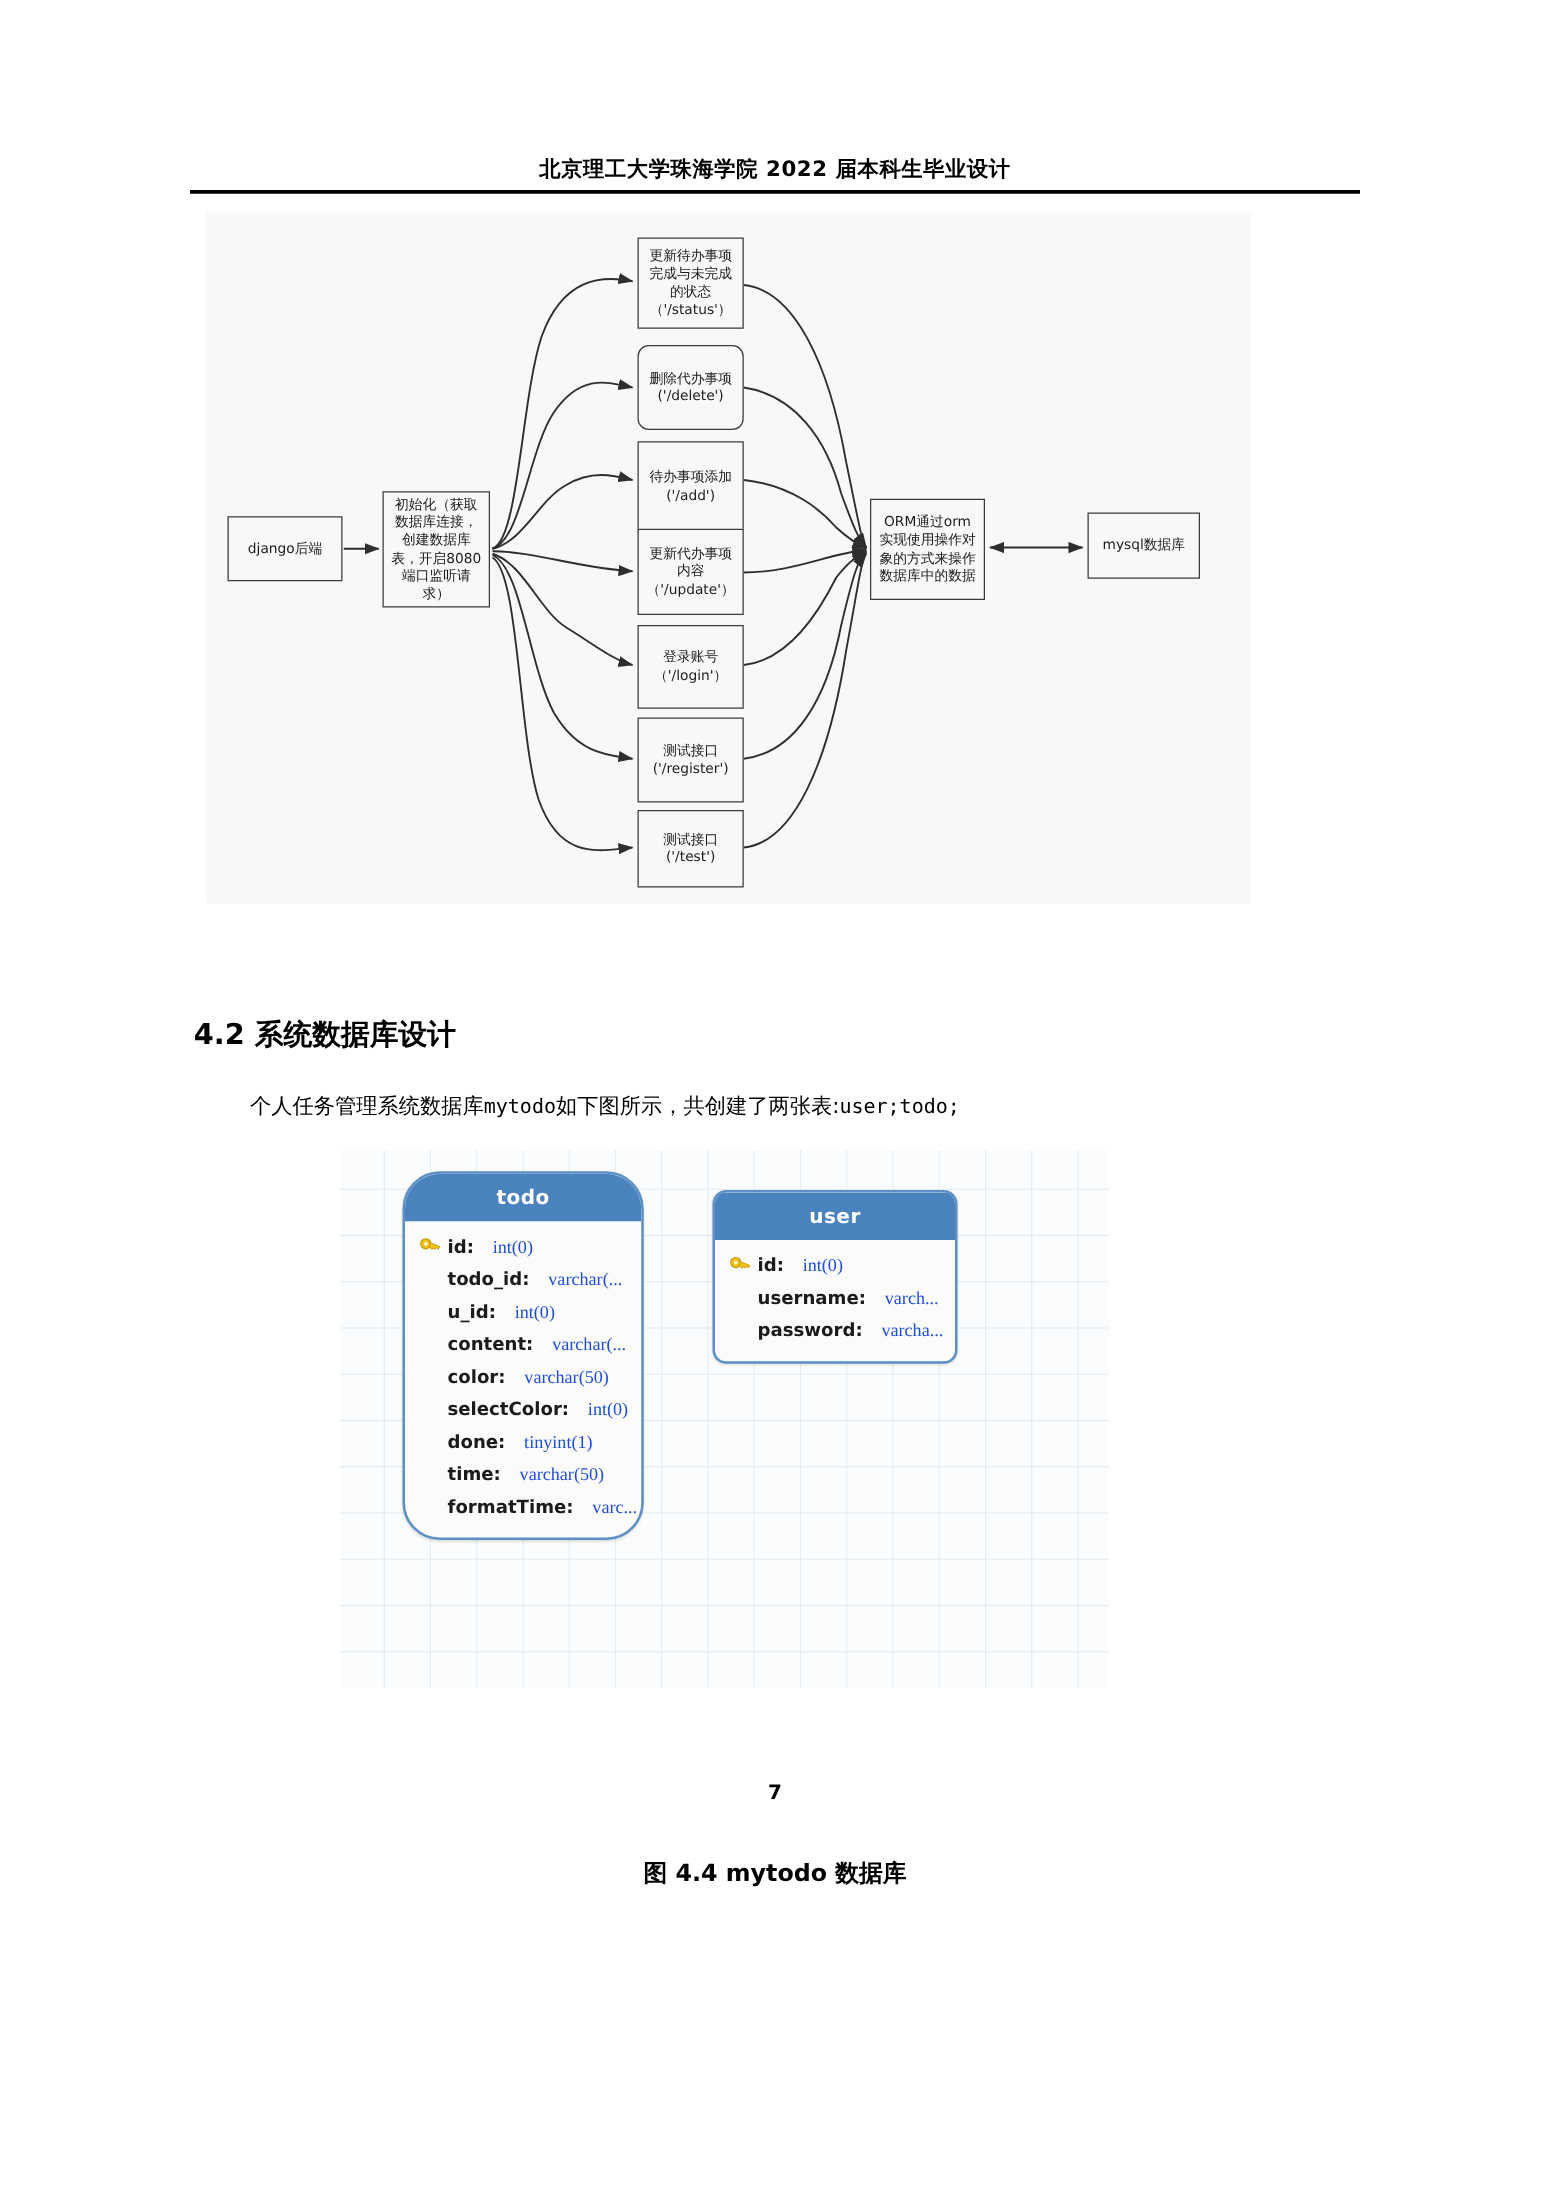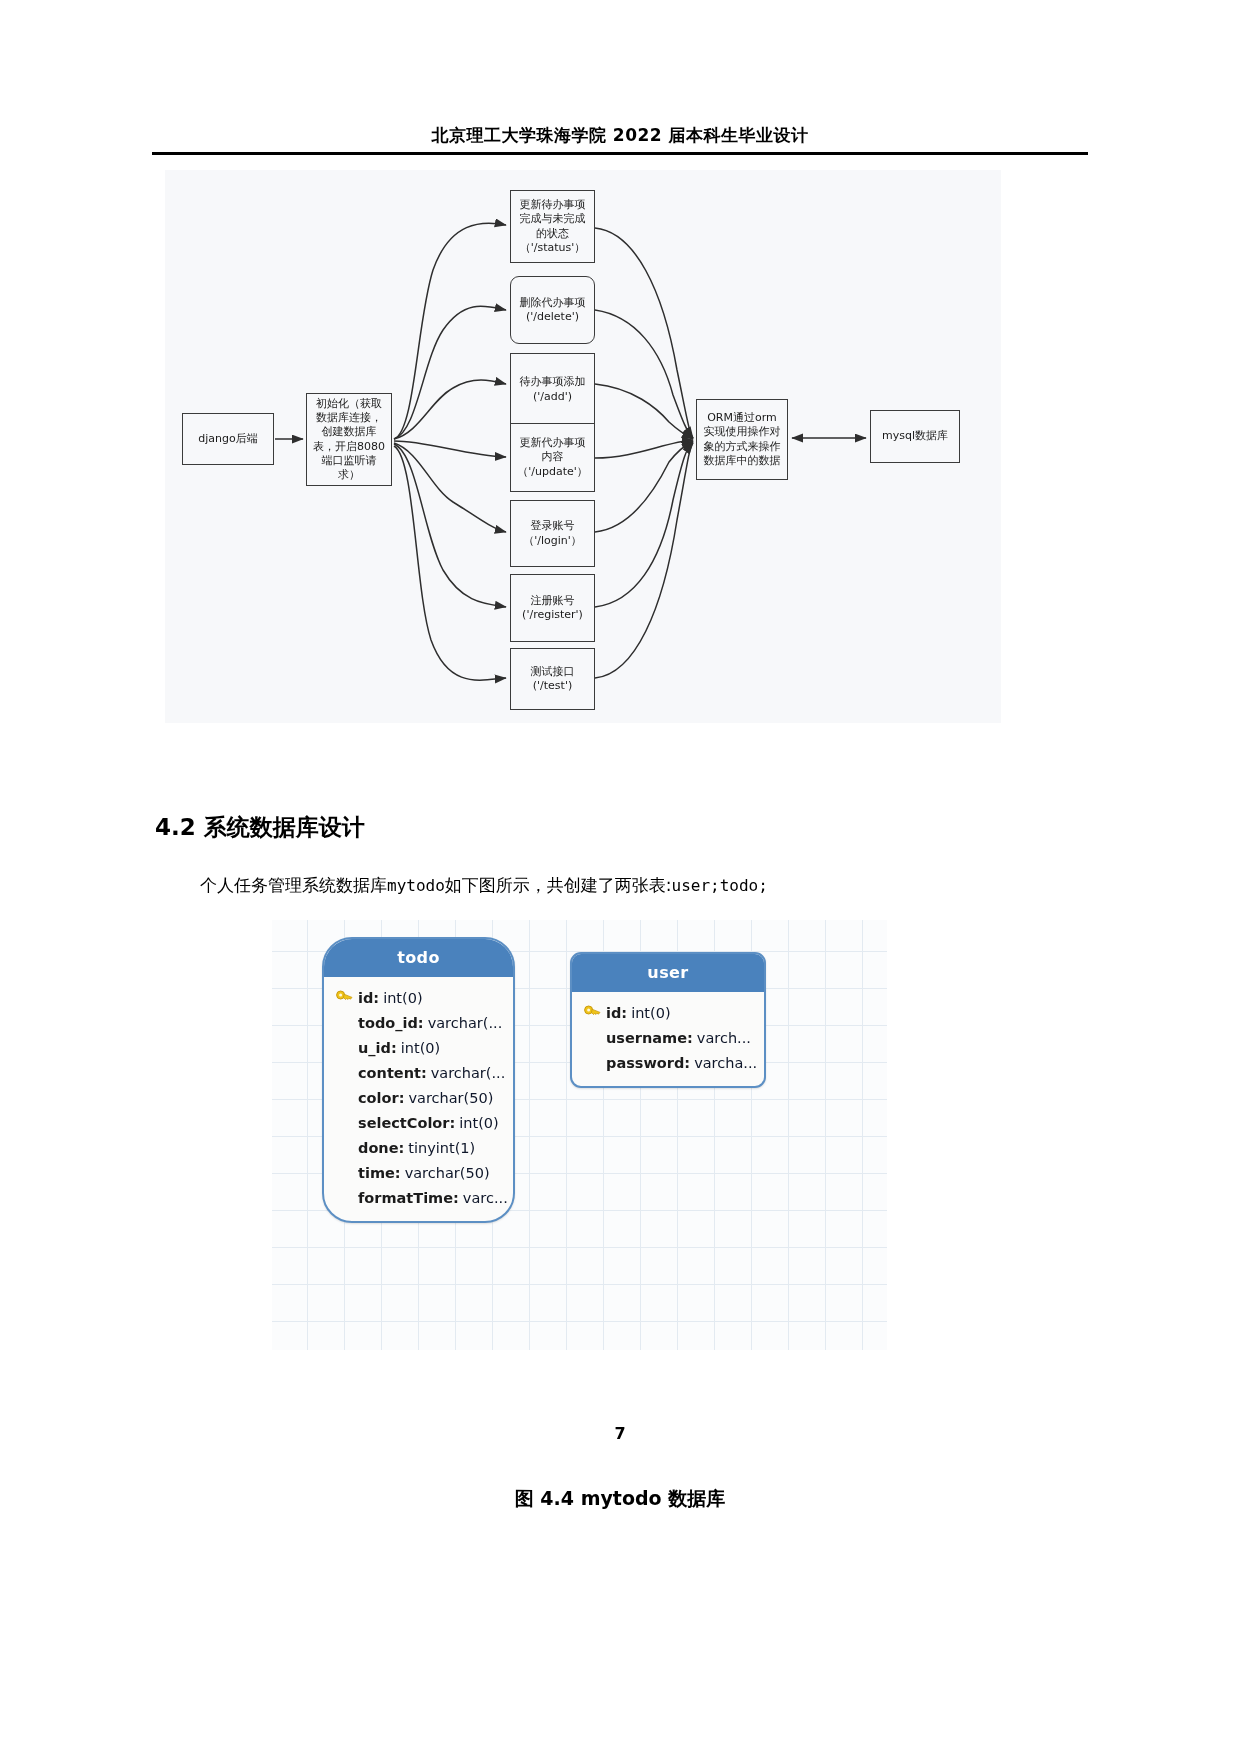--- a/index.html
+++ b/index.html
@@ -116,21 +116,21 @@
   .tbl-body { padding:8px 0 11px; }
   .fld {
     display:flex; align-items:flex-start;
     padding:4.5px 10px 4.5px 12px;
     font-family:"DejaVu Sans", sans-serif;
     font-size:14.5px;
     white-space:nowrap;
   }
   .fld .keyslot { width:22px; flex:0 0 22px; display:inline-block; }
   .fld .fname { color:#1b1b1b; font-weight:700; }
-  .fld .ftype { color:#0f172a; margin-left:4px; }
+  .fld .ftype { color:#1d4ed8; margin-left:15px;font-family:Liberation Serif, serif; }
   .key-icon { display:inline-block; width:17px; height:13px; position:relative; }
   .tbl-todo { left:50px; top:17px;  width:193px;border-radius:30px; }
   .tbl-user { left:298px; top:32px; width:196px; }
 
   
   .pageno {
     position:absolute; left:0; top:1424px; width:1240px;
     text-align:center;
     font-family:"DejaVu Sans", sans-serif;
     font-size:16px; font-weight:700; color:#000;
@@ -181,21 +181,21 @@
       </g>
     </svg>
 
     <div class="node n-django">django后端</div>
     <div class="node n-init">初始化（获取数据库连接，创建数据库表，开启8080端口监听请求）</div>
     <div class="node n-status">更新待办事项完成与未完成的状态（'/status'）</div>
     <div class="node n-delete rounded">删除代办事项('/delete')</div>
     <div class="node n-add">待办事项添加('/add')</div>
     <div class="node n-update">更新代办事项内容（'/update'）</div>
     <div class="node n-login">登录账号（'/login'）</div>
-    <div class="node n-register">注册账号('/register')</div>
+    <div class="node n-register">测试接口('/register')</div>
     <div class="node n-test">测试接口('/test')</div>
     <div class="node n-orm">ORM通过orm实现使用操作对象的方式来操作数据库中的数据</div>
     <div class="node n-mysql">mysql数据库</div>
   </div>
 
 
   <div class="sec-heading">4.2 系统数据库设计</div>
 
   <div class="body-par">
     <span>个人任务管理系统数据库</span><span class="mono">mytodo</span><span>如下图所示，共创建了两张表:</span><span class="mono">user;todo;</span>

